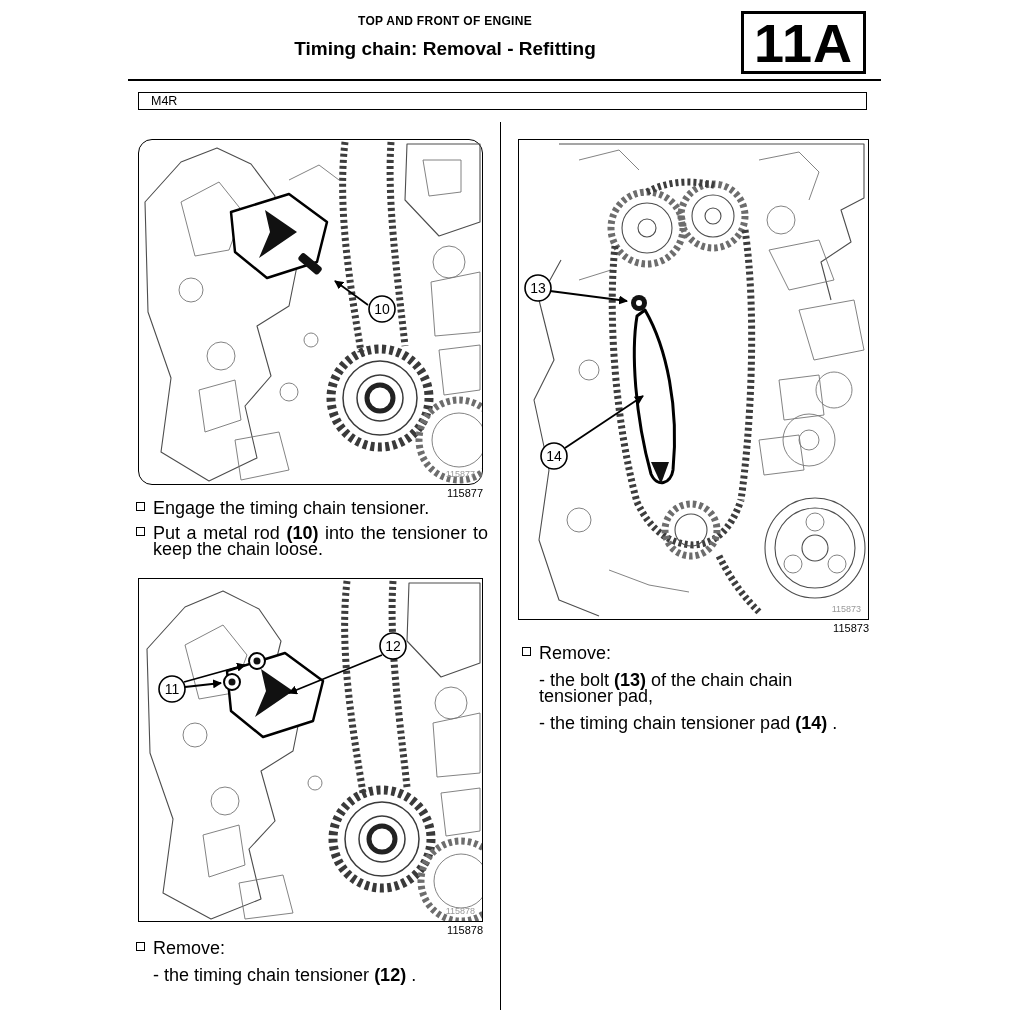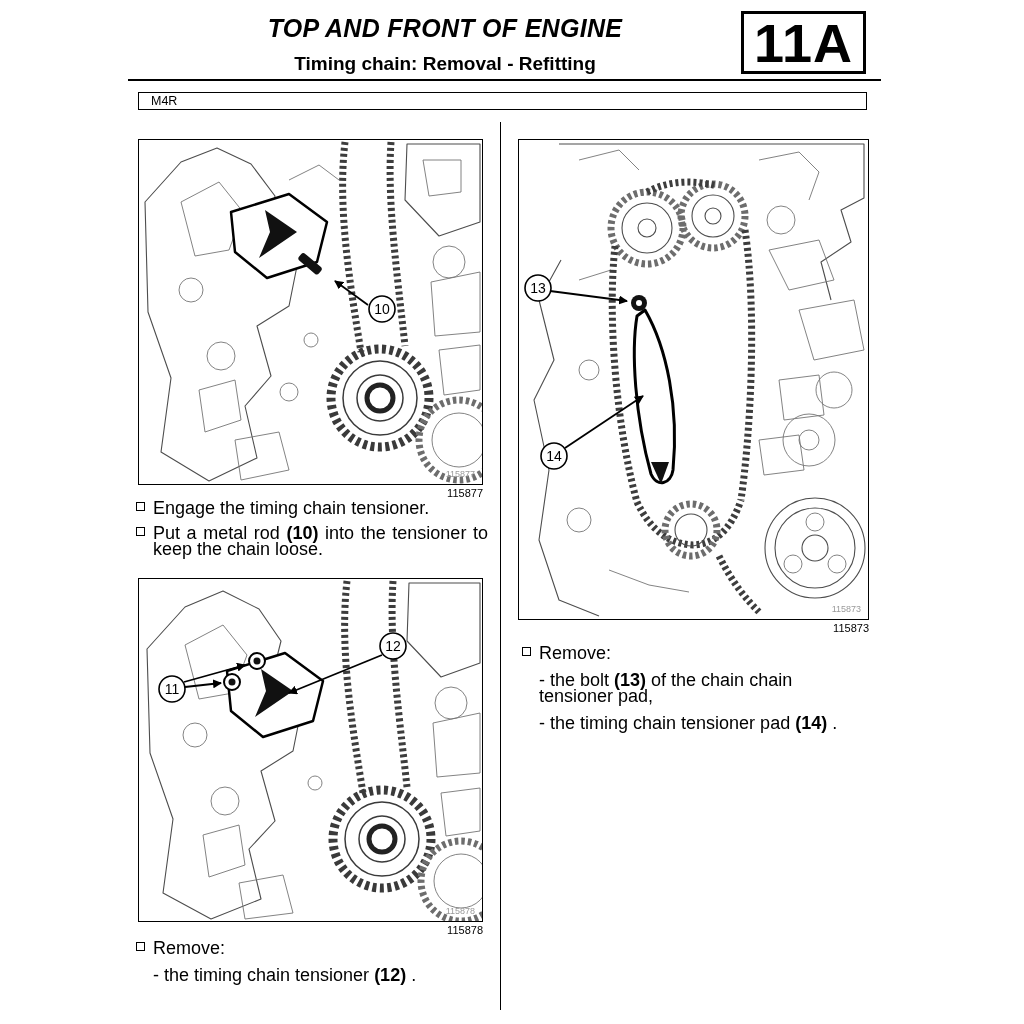--- a/index.html
+++ b/index.html
@@ -7,41 +7,41 @@
   body {
     width: 1024px; height: 1024px;
     background: #ffffff;
     font-family: "Liberation Sans", sans-serif;
     color: #000;
   }
   .page { position: relative; width: 1024px; height: 1024px; background: #fff; overflow: hidden; }
 
   
   .header-titles { position: absolute; left: 130px; top: 14px; width: 630px; text-align: center; }
-  .title1 { font-size: 25px; font-weight: 700; letter-spacing: 0.3px; font-style: italic; }
+  .title1 { font-size: 12px; font-weight: 700; letter-spacing: 0.3px; }
   .title2 { font-size: 19px; font-weight: 700; margin-top: 10px; }
   .section-box {
     position: absolute; left: 741px; top: 11px; width: 125px; height: 63px;
     border: 3px solid #000; display: flex; align-items: center; justify-content: center;
     background: #fff;
   }
   .section-code { font-size: 54px; font-weight: 700; letter-spacing: 1px; }
   .header-rule { position: absolute; left: 128px; top: 79px; width: 753px; height: 2px; background: #000; }
 
   .engine-box {
     position: absolute; left: 138px; top: 92px; width: 729px; height: 18px;
     border: 1px solid #000; display: flex; align-items: center; padding-left: 12px;
   }
   .engine-code { font-size: 12.5px; }
 
   .v-divider { position: absolute; left: 500px; top: 122px; width: 1px; height: 888px; background: #000; }
 
   
   .figure { position: absolute; border: 1px solid #000; background: #fff; }
-  .fig1 { left: 138px; top: 139px; width: 345px; height: 346px; }
+  .fig1 { left: 138px; top: 139px; width: 345px; height: 346px; border-radius: 14px; }
   .fig2 { left: 138px; top: 578px; width: 345px; height: 344px; }
   .fig3 { left: 518px; top: 139px; width: 351px; height: 481px; }
   .figure svg { display: block; width: 100%; height: 100%; }
 
   .caption { position: absolute; font-size: 11px; text-align: right; color: #000; }
   .cap1 { left: 138px; top: 487px; width: 345px; }
   .cap2 { left: 138px; top: 924px; width: 345px; }
   .cap3 { left: 518px; top: 622px; width: 351px; }
 
   

